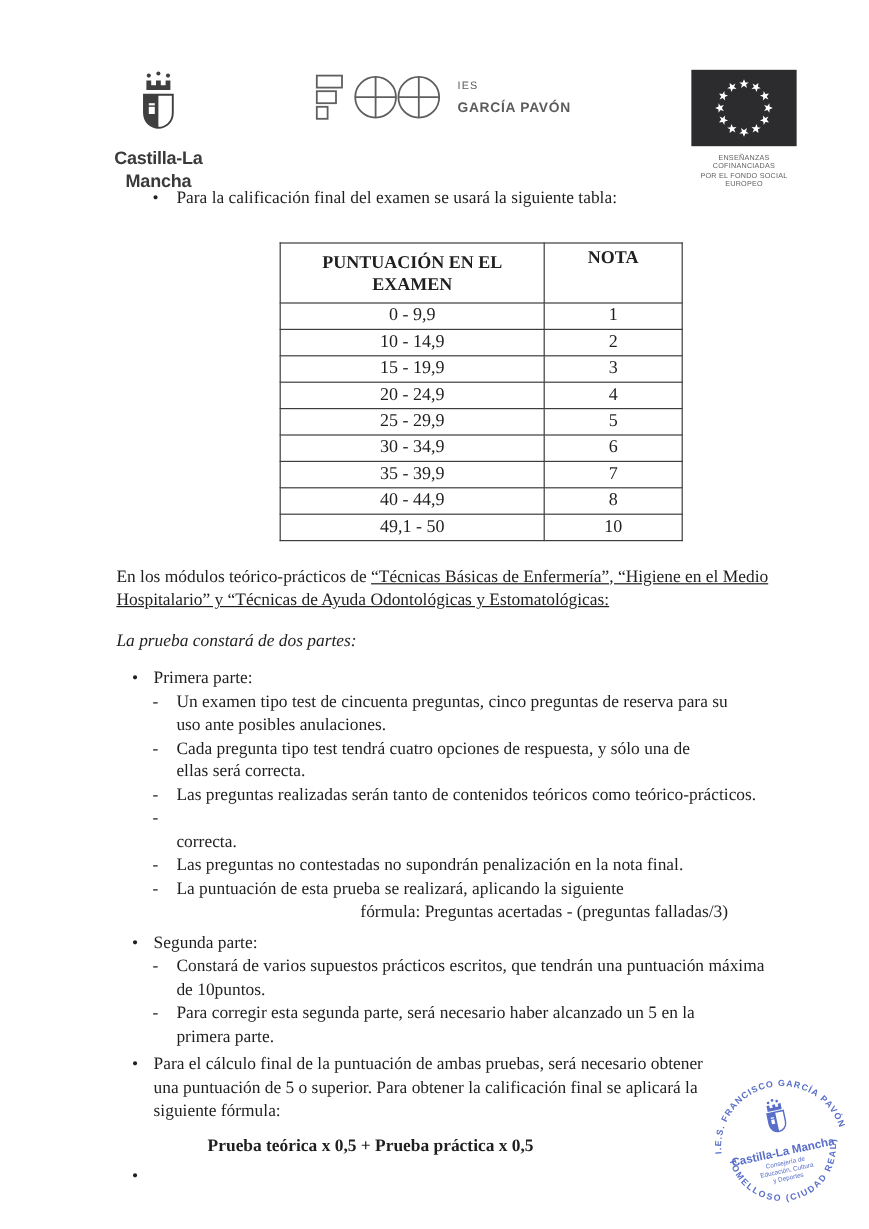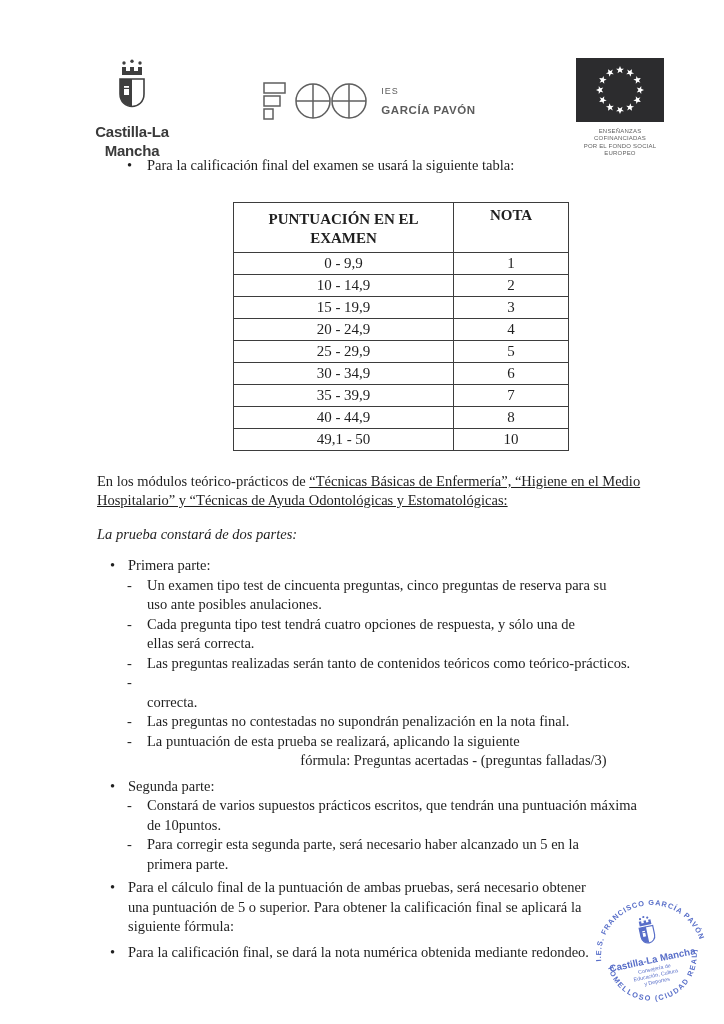--- a/index.html
+++ b/index.html
@@ -13,21 +13,21 @@
     line-height:19.5px;
     overflow:hidden;
   }
   .b{font-weight:normal;}
   .u{text-decoration:underline;}
 
   
   .logos{display:flex;justify-content:space-between;align-items:flex-start;margin:58px 56px 0 68px;height:84px;}
   .clm{width:128px;text-align:center;}
   .clm-label{font-family:"Liberation Sans",sans-serif;font-weight:bold;font-size:15px;color:#3a3a3a;margin-top:2px;letter-spacing:-0.2px;}
-  .ies{display:flex;align-items:center;gap:9px;margin-top:20px;margin-right:30px;}
+  .ies{display:flex;align-items:center;gap:9px;margin-right:30px;}
   .ies-text{font-family:"Liberation Sans",sans-serif;color:#5c5c5c;text-align:left;}
   .ies-org{font-size:9px;letter-spacing:1px;}
   .ies-name{font-size:11.5px;font-weight:bold;letter-spacing:0.6px;}
   .eu{width:96px;text-align:center;}
   .eu-cap{font-family:"Liberation Sans",sans-serif;font-size:6px;line-height:7.5px;color:#5f5f5f;letter-spacing:0.2px;}
 
   
   .line{display:flex;margin-right:14px;}
   .line .marker{flex:0 0 auto;}
   .intro{margin:14px 0 0 127px;}
@@ -222,24 +222,24 @@
   <div class="line sub">
     <span class="marker">-</span>
     <span class="txt"><span class="b">Para corregir esta segunda parte, será necesario haber alcanzado un 5 en la</span><br><span class="b">primera parte.</span></span>
   </div>
 
   <div class="line main mt-calc">
     <span class="marker b">•</span>
     <span class="txt"><span class="b">Para el cálculo final de la puntuación de ambas pruebas, será necesario obtener</span><br><span class="b">una puntuación de 5 o superior</span><span>. Para obtener la </span><span class="b">calificación final</span><span> se aplicará la</span><br><span>siguiente fórmula:</span></span>
   </div>
 
+  <div class="final-formula">Prueba teórica x 0,5 + Prueba práctica x 0,5</div>
 
   <div class="line main mt-final">
     <span class="marker">•</span>
-    <span class="txt">Para la calificación final, se dará la nota numérica obtenida mediante redondeo.</span>
   </div>
 
   <svg class="stamp" viewBox="0 0 150 150">
     <defs>
       <path id="arcT" d="M 20,78 A 55,55 0 0 1 130,78" fill="none"></path>
       <path id="arcB" d="M 26,78 A 49,49 0 0 0 124,78" fill="none"></path>
     </defs>
     <g fill="#4a62c4" font-family="'Liberation Sans',sans-serif">
       <text font-size="8" font-weight="bold" letter-spacing="1">
         <textPath href="#arcT" startOffset="50%" text-anchor="middle">I.E.S. FRANCISCO GARCÍA PAVÓN</textPath>

